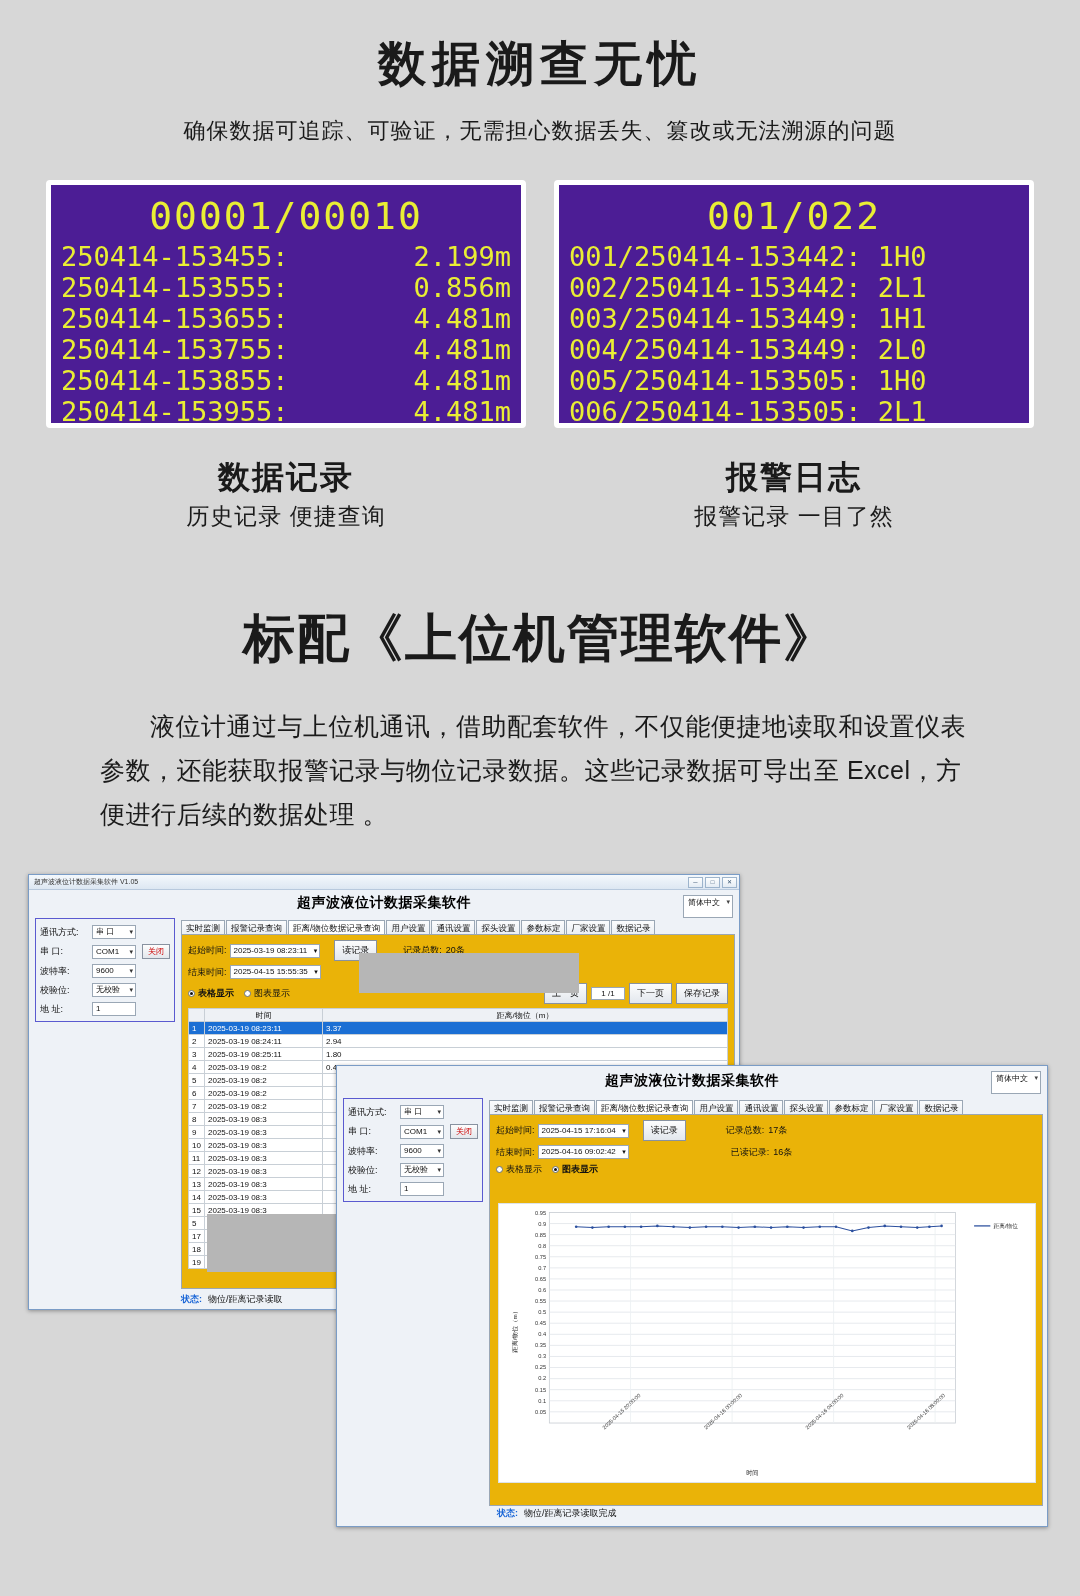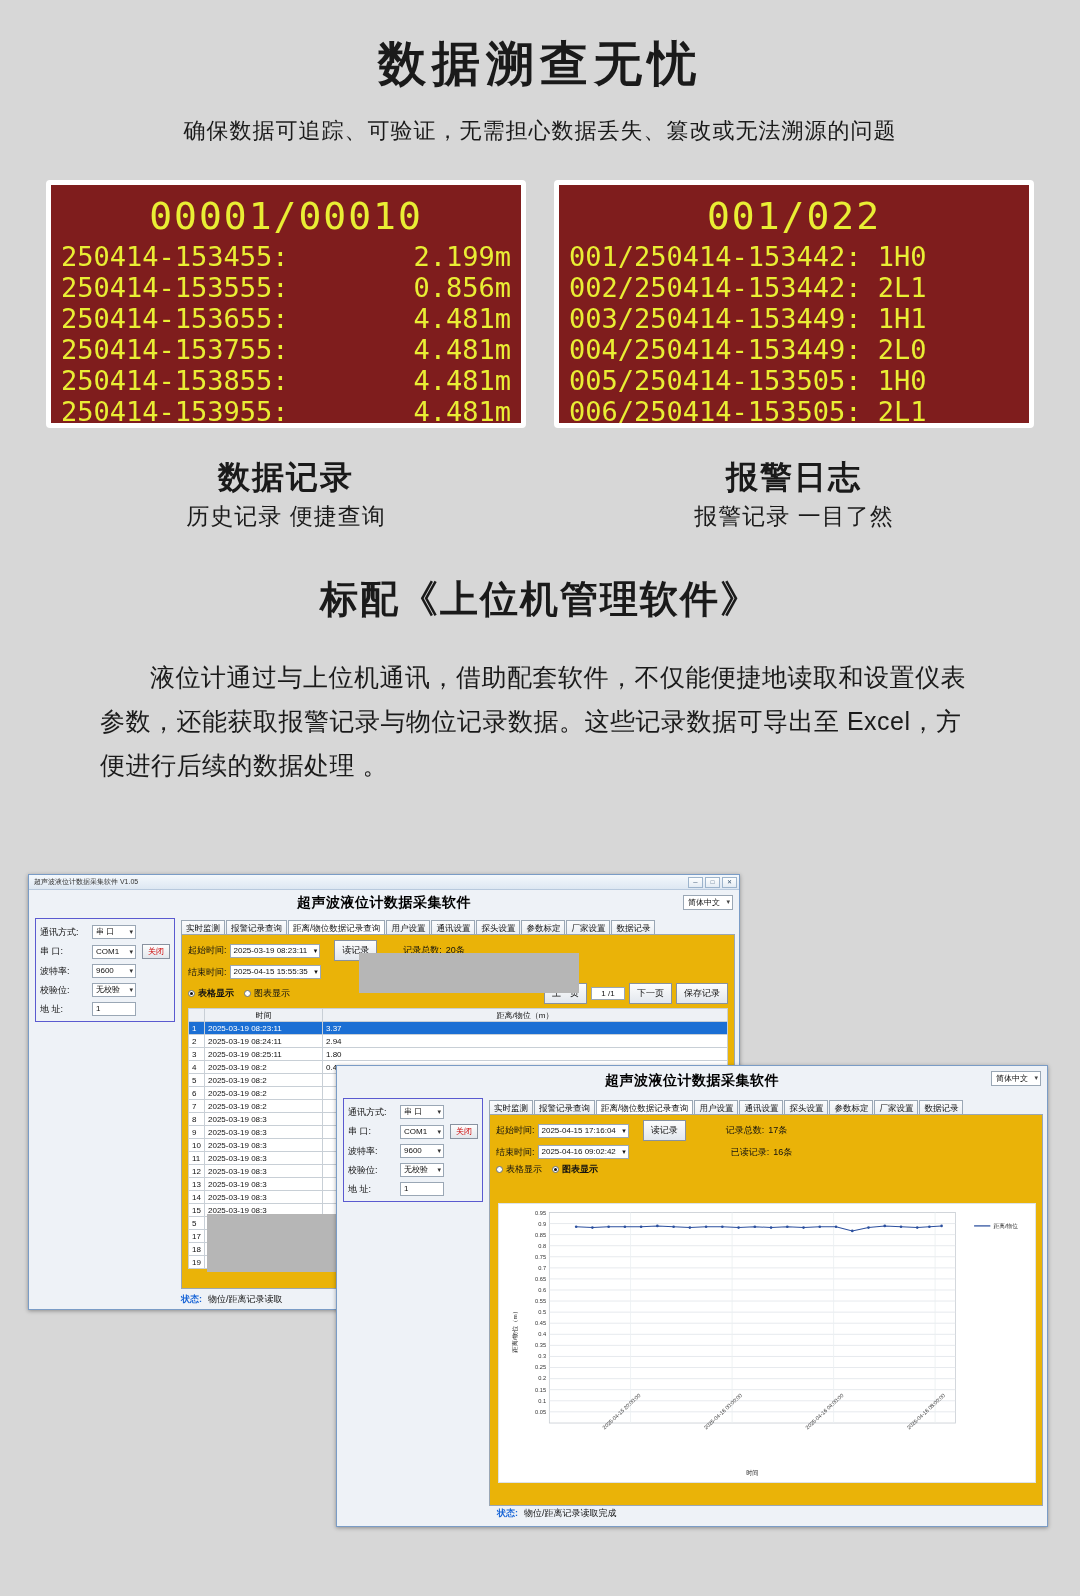--- a/index.html
+++ b/index.html
@@ -29,21 +29,21 @@
   
   .lcd-row {
     display:flex;
     justify-content:center;
     gap:28px;
     margin-top:34px;
   }
   .lcd-wrap { width:480px; }
   .lcd {
     height:248px;
-    background:#7f1d1d;
+    background:#4c1d95;
     border:5px solid #ffffff;
     border-radius:4px;
     padding:6px 10px 4px 10px;
     font-family:"DejaVu Sans Mono", monospace;
     color:#e9ee34;
     overflow:hidden;
   }
   .lcd-head {
     text-align:center;
     font-size:38px;
@@ -68,23 +68,23 @@
   .cap2 {
     text-align:center;
     font-size:23px;
     margin-top:1px;
     letter-spacing:1px;
   }
 
   
   .sw-title {
     text-align:center;
-    font-size:38px;
+    font-size:52px;
     font-weight:700;
-    margin-top:42px;
+    margin-top:72px;
     letter-spacing:2px;
   }
   .sw-desc {
     width:880px;
     margin:30px auto 0 auto;
     font-size:25px;
     line-height:44px;
     text-indent:50px;
     letter-spacing:0.5px;
   }
@@ -124,21 +124,21 @@
   .app-head {
     display:flex; align-items:center; justify-content:center;
     height:26px; position:relative;
   }
   .app-title {
     color:#000000; font-weight:700; font-size:14px; letter-spacing:0.5px;
   }
   .lang-sel {
     position:absolute; right:6px; top:5px;
     border:1px solid #9aa7b5; background:#fff;
-    font-size:8px; padding:1px 12px 1px 4px; height:15px; line-height:12px;
+    font-size:8px; padding:1px 12px 1px 4px; height:23px; line-height:12px;
     white-space:nowrap;
   }
   .lang-sel:after {
     content:"▾"; position:absolute; right:2px; top:0px; font-size:7px; color:#444;
   }
 
   .left-panel {
     position:absolute; left:6px; top:28px; width:140px; height:104px;
     border:1px solid #5a5ad0; background:#eef2f7;
     padding:6px 4px;

